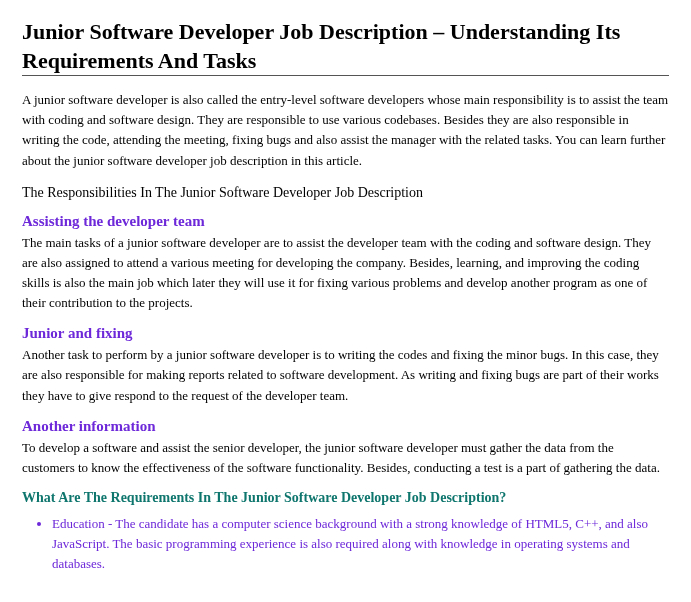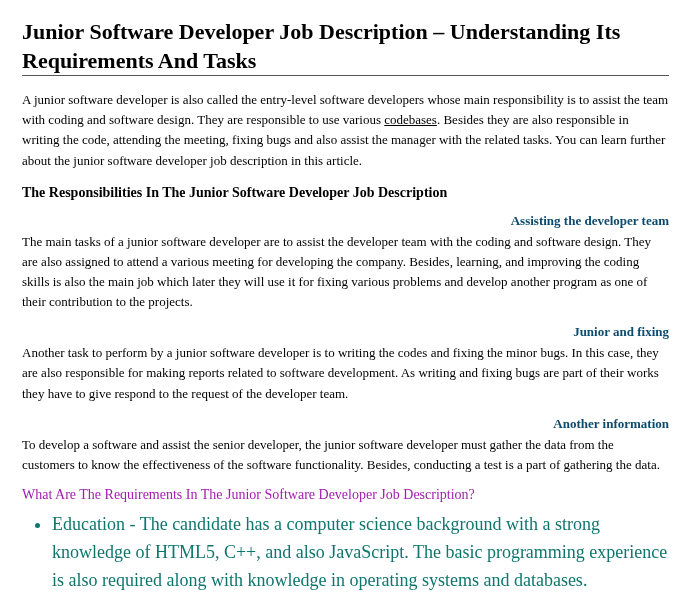--- a/index.html
+++ b/index.html
@@ -28,60 +28,58 @@
       border-top: 1px solid #555;
       margin-bottom: 14px;
     }
     .intro-paragraph {
       font-size: 13px;
       line-height: 1.55;
       margin-bottom: 14px;
       color: #000;
     }
     .underline {
-      text-decoration: underline;
     }
     .section-heading {
       font-size: 14px;
-      font-weight: bold;
+      font-weight: normal;
       margin-bottom: 12px;
       color: #000;
       font-family: Georgia, serif;
     }
     .sub-heading {
-      font-size: 13px;
+      font-size: 15px;
       font-weight: bold;
       margin-bottom: 3px;
-      color: #0c4a6e;
-      text-align: right;
+      color: #6d28d9;
     }
     .paragraph {
       font-size: 13px;
       line-height: 1.55;
       margin-bottom: 12px;
       color: #000;
       font-family: Liberation Serif, serif;
     }
     .requirements-heading {
       font-size: 14px;
-      font-weight: normal;
+      font-weight: bold;
       margin-bottom: 8px;
-      color: #a21caf;
+      color: #0f766e;
       font-family: Georgia, serif;
     }
     .bullet-list {
       list-style-type: disc;
       padding-left: 30px;
       margin: 0;
     }
     .bullet-list li {
-      font-size: 18px;
+      font-size: 13px;
       line-height: 1.55;
       margin-bottom: 4px;
-      color: #0f766e;
+      color: #6d28d9;
     }
   </style>
 </head>
 <body>
 
 <h1 class="main-title">Junior Software Developer Job Description – Understanding Its Requirements And Tasks</h1>
 <hr class="title-divider">
 
 <p class="intro-paragraph">
   A junior software developer is also called the entry-level software developers whose main responsibility is to assist the team with coding and software design. They are responsible to use various <span class="underline">codebases</span>. Besides they are also responsible in writing the code, attending the meeting, fixing bugs and also assist the manager with the related tasks. You can learn further about the junior software developer job description in this article.

